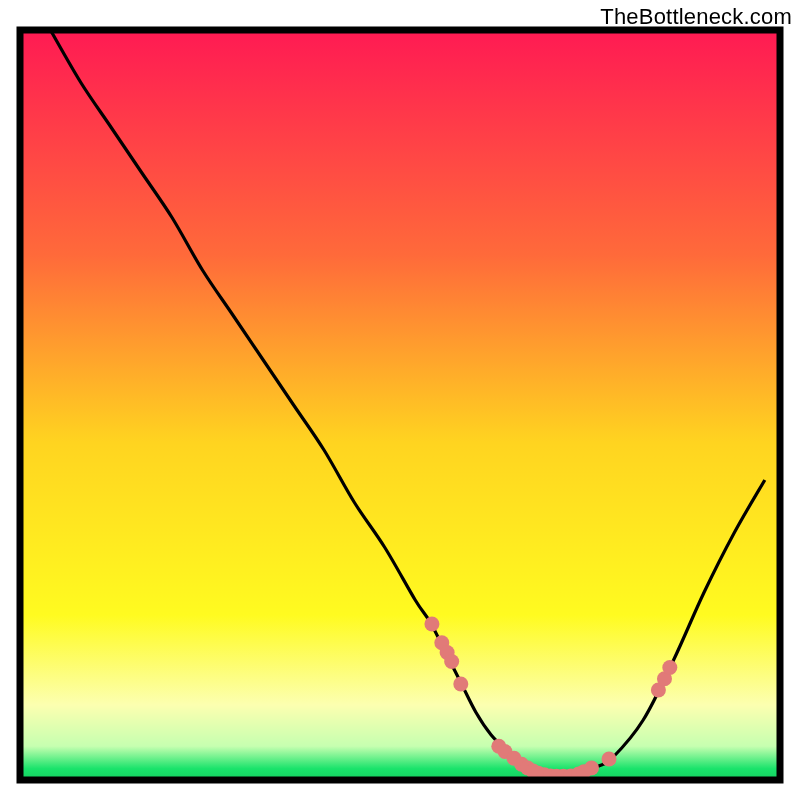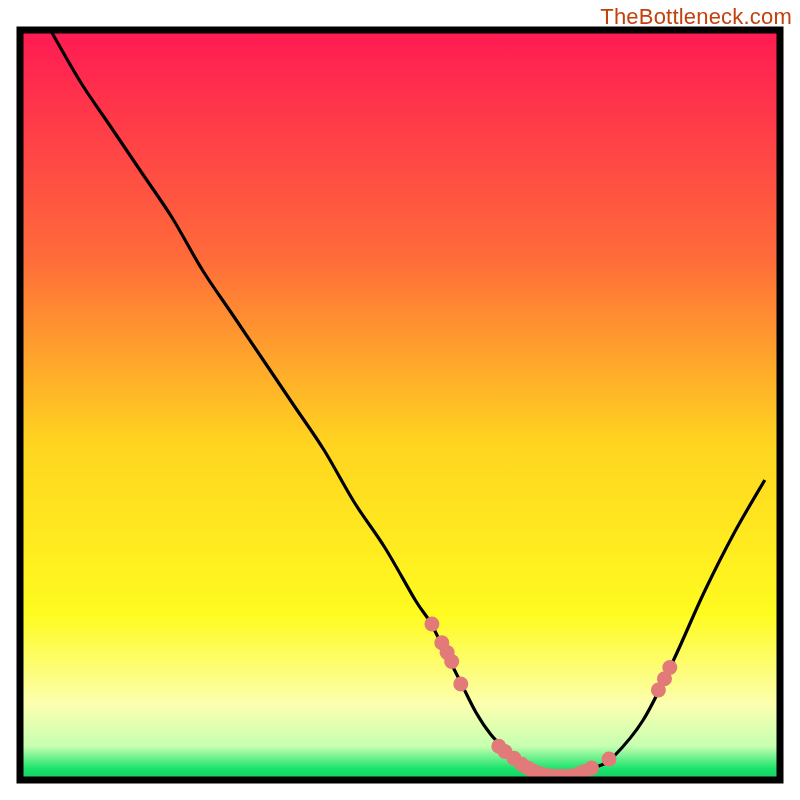--- a/index.html
+++ b/index.html
@@ -14,21 +14,21 @@
   .frame {
     position: relative;
     width: 800px;
     height: 800px;
   }
   .attribution {
     position: absolute;
     top: 4px;
     right: 8px;
     font-size: 22px;
-    color: #c2410c;
+    color: #000000;
     font-weight: 500;
     letter-spacing: 0.2px;
   }
   svg {
     display: block;
   }
 </style>
 </head>
 <body>
 

